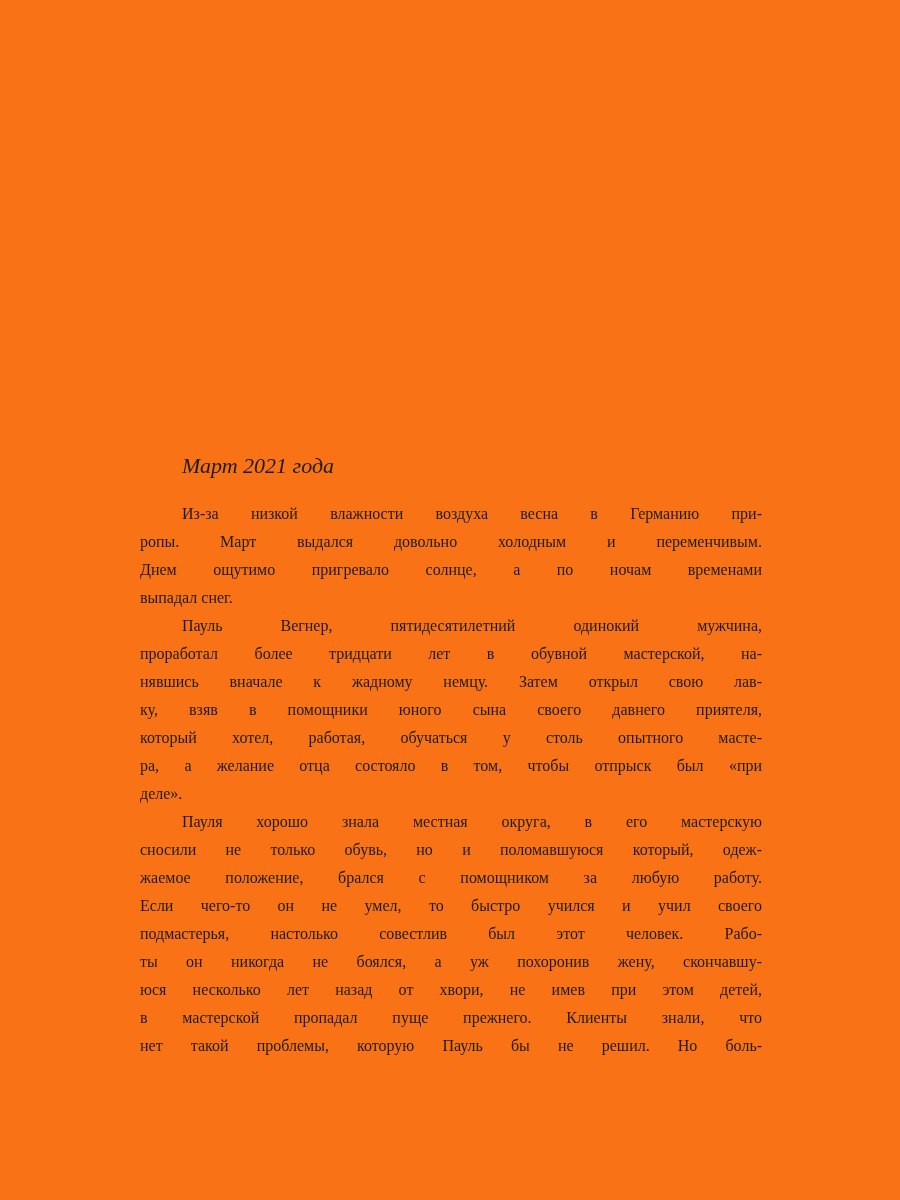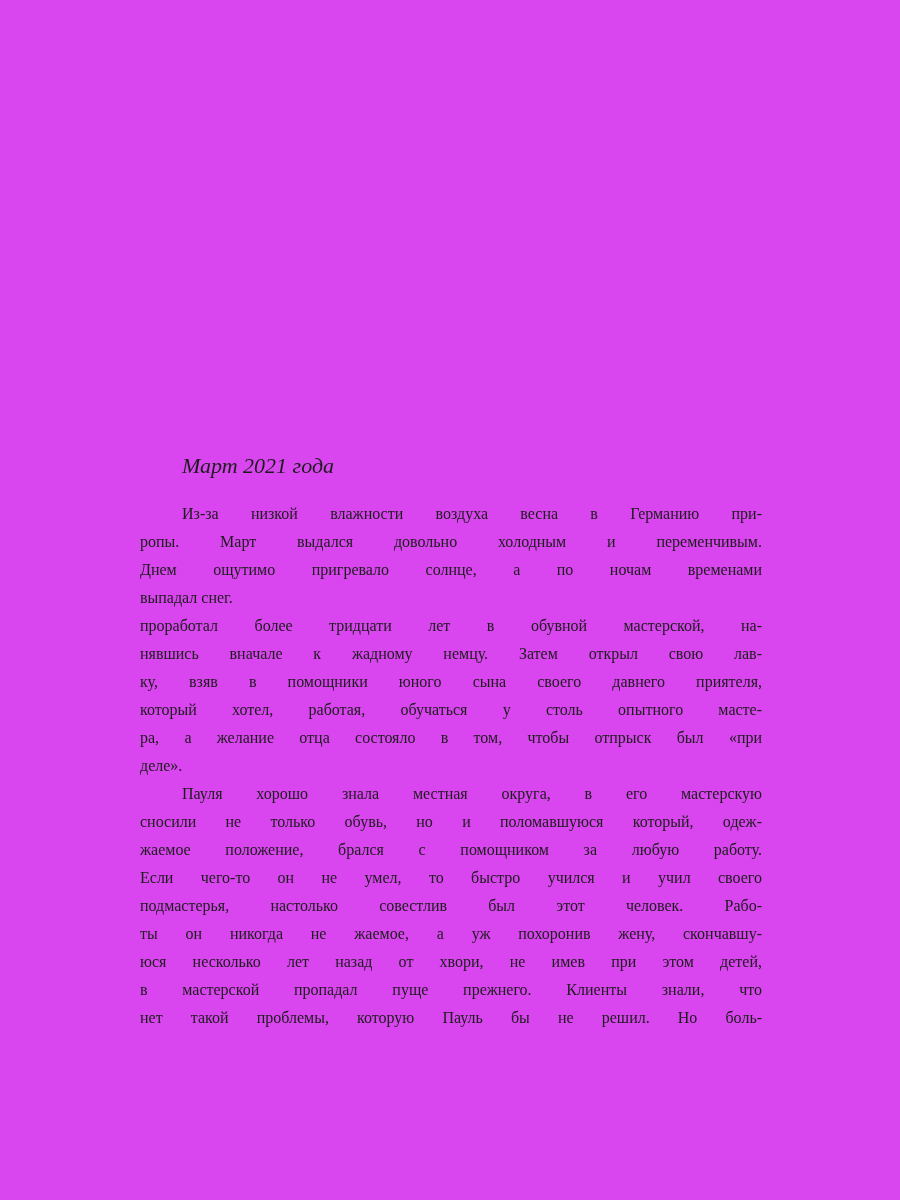--- a/index.html
+++ b/index.html
@@ -44,40 +44,41 @@
   .line.indent {
     text-indent: 42px;
   }
   .line.para-end {
     text-align-last: left;
   }
 </style>
 </head>
 <body style="background: rgb(255, 255, 255);">
 
-<div class="book-page" style="background: #d946ef; color: rgb(28, 28, 28);">
+<div class="book-page" style="background: #f97316; color: rgb(28, 28, 28);">
   <div class="chapter-date">Март 2021 года</div>
 
   <div class="text-block">
 
     <div class="line indent">Из-за низкой влажности воздуха весна в Германию при-</div>
     <div class="line">ропы. Март выдался довольно холодным и переменчивым.</div>
     <div class="line">Днем ощутимо пригревало солнце, а по ночам временами</div>
     <div class="line para-end">выпадал снег.</div>
 
+    <div class="line indent">Пауль Вегнер, пятидесятилетний одинокий мужчина,</div>
     <div class="line">проработал более тридцати лет в обувной мастерской, на-</div>
     <div class="line">нявшись вначале к жадному немцу. Затем открыл свою лав-</div>
     <div class="line">ку, взяв в помощники юного сына своего давнего приятеля,</div>
     <div class="line">который хотел, работая, обучаться у столь опытного масте-</div>
     <div class="line">ра, а желание отца состояло в том, чтобы отпрыск был «при</div>
     <div class="line para-end">деле».</div>
 
     <div class="line indent">Пауля хорошо знала местная округа, в его мастерскую</div>
     <div class="line">сносили не только обувь, но и поломавшуюся который, одеж-</div>
     <div class="line">жаемое положение, брался с помощником за любую работу.</div>
     <div class="line">Если чего-то он не умел, то быстро учился и учил своего</div>
     <div class="line">подмастерья, настолько совестлив был этот человек. Рабо-</div>
-    <div class="line">ты он никогда не жаемое, а уж похоронив жену, скончавшу-</div>
+    <div class="line">ты он никогда не боялся, а уж похоронив жену, скончавшу-</div>
     <div class="line">юся несколько лет назад от хвори, не имев при этом детей,</div>
     <div class="line">в мастерской пропадал пуще прежнего. Клиенты знали, что</div>
     <div class="line">нет такой проблемы, которую Пауль бы не решил. Но боль-</div>
   </div>
 </div>
 
 </body></html>

